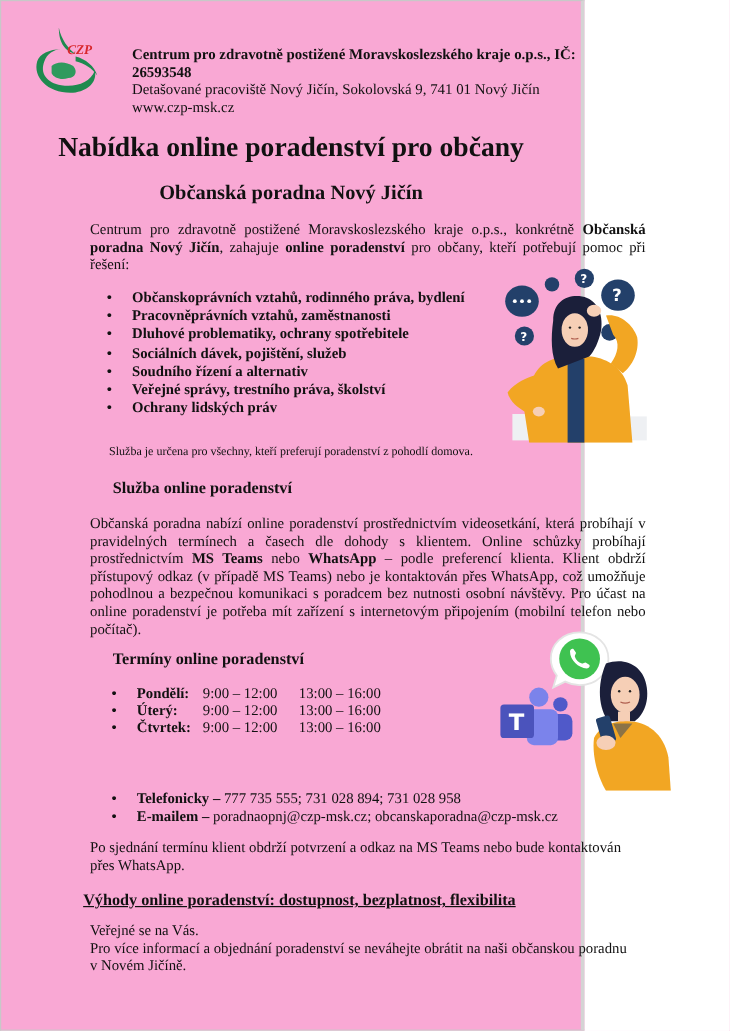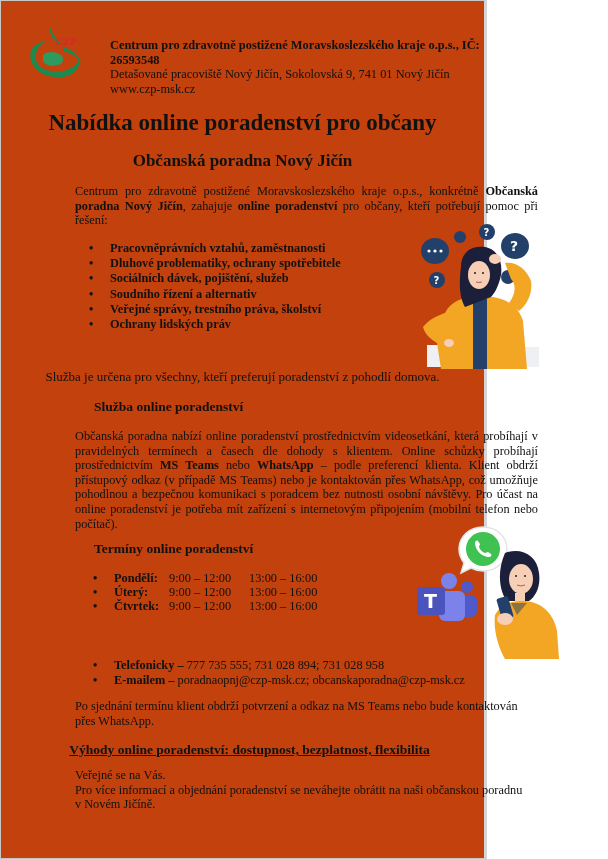--- a/index.html
+++ b/index.html
@@ -6,21 +6,21 @@
     html, body { width: 608px; height: 859px; background: #ffffff; overflow: hidden; }
     body {
       font-family: "Liberation Serif", "DejaVu Serif", serif;
       color: #111;
       position: relative;
     }
     .page {
       position: absolute; left: 0; top: 0; width: 487px; height: 859px;
       border: 1px solid #c8c8c8;
       border-right: 3px solid #d4d4d4;
-      background: #c2410c;
+      background: #f9a8d4;
     }
     
     .header { position: absolute; left: 0; top: 0; width: 100%; height: 100px; }
     .logo { position: absolute; left: 22px; top: 20px; width: 62px; height: 62px; }
     .org-lines { position: absolute; left: 109px; top: 37px; font-size: 12.4px; line-height: 14.5px; }
     .org-lines .bold { font-weight: bold; }
 
     .title {
       position: absolute; left: 0; width: 100%; top: 108px;
       text-align: center; font-weight: bold; font-size: 23px; line-height: 28px;
@@ -40,21 +40,21 @@
       font-size: 12.3px; line-height: 15.2px; font-weight: bold;
     }
     ul.topics li, ul.hours li, ul.contact li { position: relative; padding-left: 21px; }
     ul.topics li::before, ul.hours li::before, ul.contact li::before {
       content: "•"; position: absolute; left: 0; top: 0; font-weight: bold;
     }
 
     .illus1 { position: absolute; left: 414px; top: 222px; width: 138px; height: 146px; }
     .centered-note {
       position: absolute; left: 0; width: 100%; top: 369px;
-      text-align: center; font-size: 13px; line-height: 14px;
+      text-align: center; font-size: 10px; line-height: 14px;
     }
     .h2 { position: absolute; left: 74px; font-weight: bold; font-size: 13.5px; line-height: 16px; margin-left: 19px; }
     .para {
       position: absolute; left: 74px; width: 463px;
       font-size: 12.3px; line-height: 14.6px; text-align: justify;
     }
     .para b { font-weight: bold; }
 
     ul.hours {
       position: absolute; left: 92px; top: 570px; list-style: none;
@@ -103,20 +103,21 @@
       <div>www.czp-msk.cz</div>
     </div>
   </div>
 
   <h1 class="title">Nabídka online poradenství pro občany</h1>
   <h2 class="subtitle">Občanská poradna Nový Jičín</h2>
 
   <p class="intro"><span>Centrum pro zdravotně postižené Moravskoslezského kraje o.p.s., konkrétně </span><b>Občanská poradna Nový Jičín</b><span>, zahajuje </span><b>online poradenství</b><span> pro občany, kteří potřebují pomoc při řešení:</span></p>
 
   <ul class="topics">
+    <li>Občanskoprávních vztahů, rodinného práva, bydlení</li>
     <li>Pracovněprávních vztahů, zaměstnanosti</li>
     <li>Dluhové problematiky, ochrany spotřebitele</li>
     <li>Sociálních dávek, pojištění, služeb</li>
     <li>Soudního řízení a alternativ</li>
     <li>Veřejné správy, trestního práva, školství</li>
     <li>Ochrany lidských práv</li>
   </ul>
 
   <div class="illus1">
     <svg width="138" height="146" viewBox="0 0 138 146">

